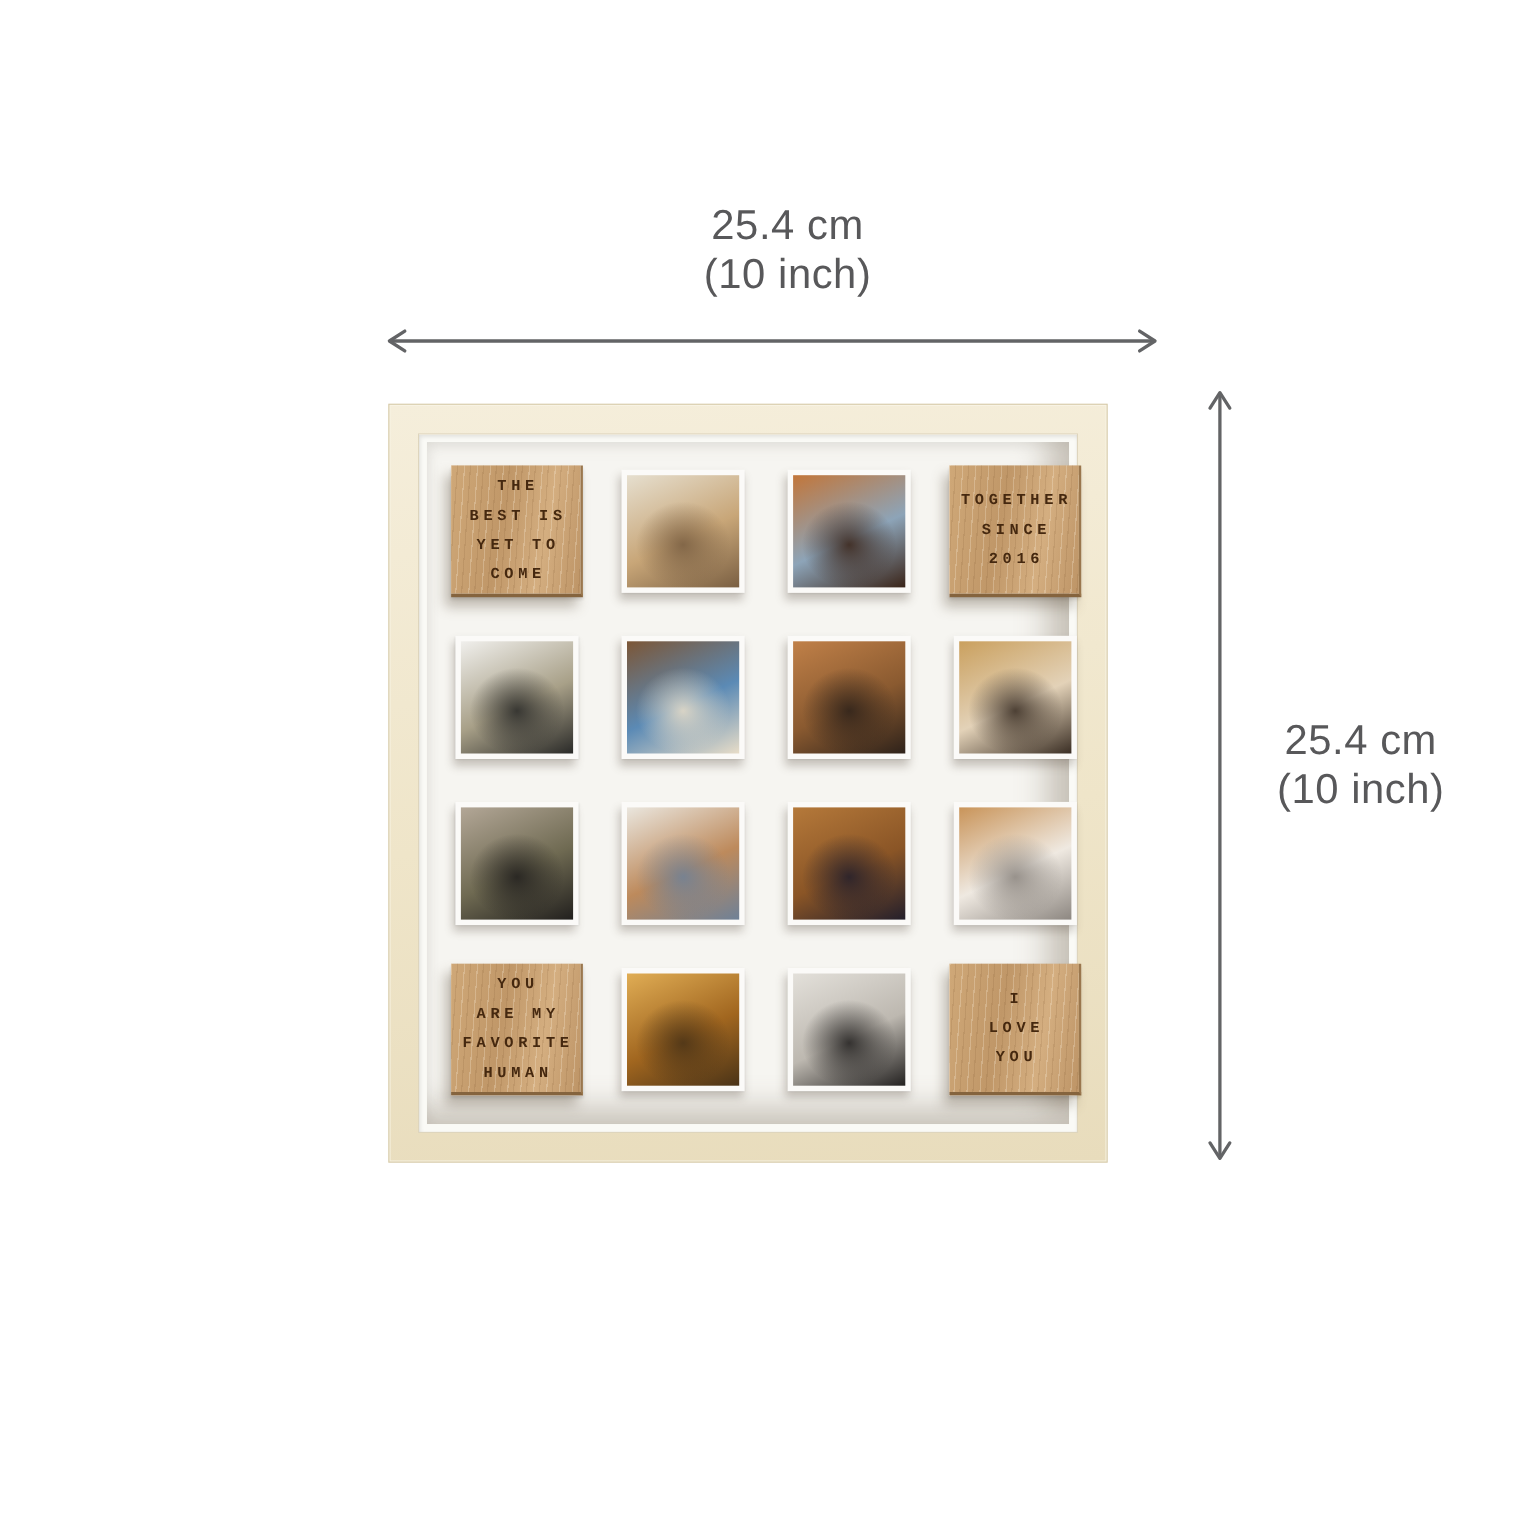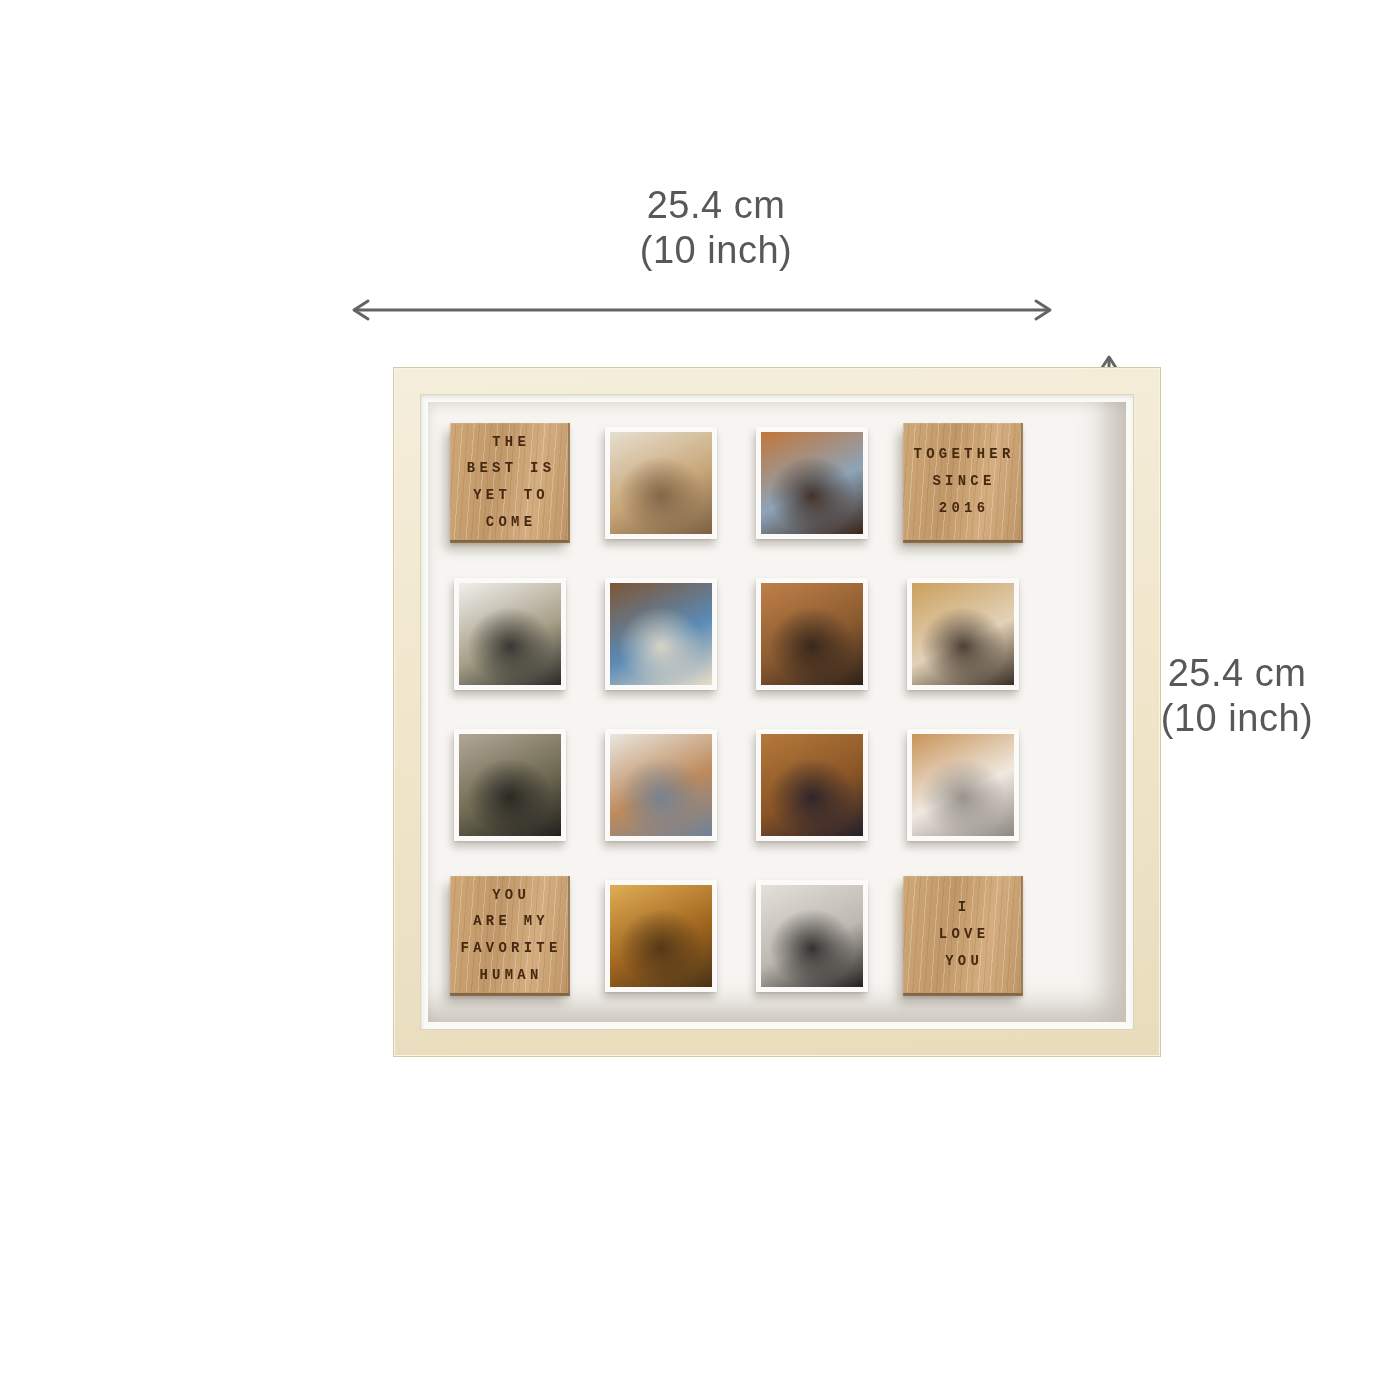--- a/index.html
+++ b/index.html
@@ -22,25 +22,24 @@
   .arrow{position:absolute;}
   .arrow line,.arrow polyline{
     stroke:var(--arrow,#636466);stroke-width:3;fill:none;
     stroke-linecap:round;stroke-linejoin:round;
   }
   .arrow.h{left:346px;top:296px;}
   .arrow.v{left:1095px;top:350px;}
 
   
   .frame{
-    position:absolute;left:353px;top:367px;width:768px;height:690px;
+    position:absolute;left:353px;top:367px;width:654px;height:690px;
     background:linear-gradient(175deg,#f5eedb 0%,#efe5c9 55%,#e8dcbc 100%);
     border:1px solid #d5c8a4;box-sizing:border-box;
     box-shadow:inset 0 0 0 1px #f8f3e4;
-    margin-left:40px;
   }
   .frame-lip{
     position:absolute;inset:27px;background:#fafaf6;
     box-shadow:0 0 0 1px #ded5bd, inset 1px 2px 4px rgba(0,0,0,.10);
   }
   .mat{
     position:absolute;inset:34px;background:var(--mat,#f6f5f1);
     box-shadow:inset -20px -14px 28px rgba(124,111,91,.38),
                inset 3px 4px 10px rgba(0,0,0,.06);
   }

